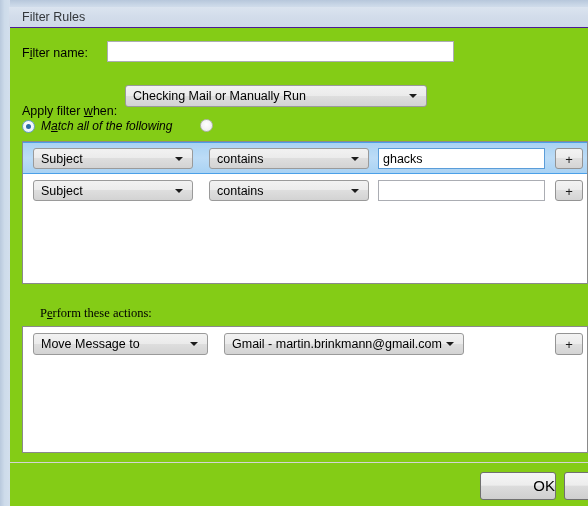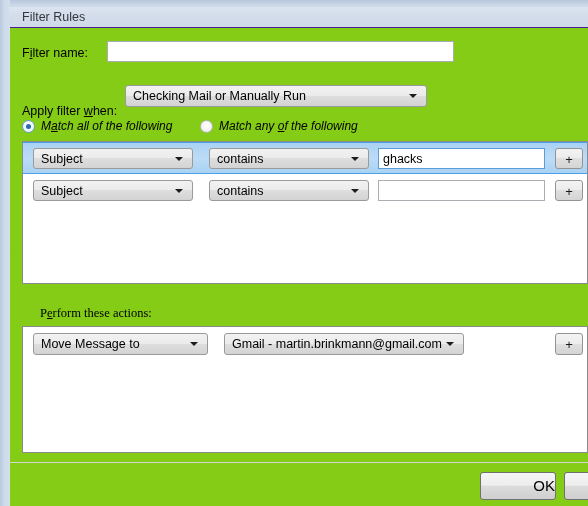--- a/index.html
+++ b/index.html
@@ -229,21 +229,20 @@
       <span class="ctext">Checking Mail or Manually Run</span>
       <span class="arrow"></span>
     </div>
 
     <div class="radio-wrap" style="left:12px; top:91px;">
       <span class="radio on"></span>
       <span class="radio-label"><span>M</span><span class="acc">a</span><span>tch all of the following</span></span>
     </div>
     <div class="radio-wrap" style="left:190px; top:91px;">
       <span class="radio"></span>
-      <span class="radio-label"><span>Match any </span><span class="acc">o</span><span>f the following</span></span>
     </div>
 
     <div class="listpanel" style="left:12px; top:113px; width:566px; height:143px;padding-left:20px;">
 
       <div class="rowband sel" style="left:0; top:0; width:566px; height:32px;">
         <div class="combo" style="left:10px; top:5px; width:160px; height:21px;">
           <span class="ctext">Subject</span>
           <span class="arrow"></span>
         </div>
         <div class="combo" style="left:186px; top:5px; width:160px; height:21px;">

